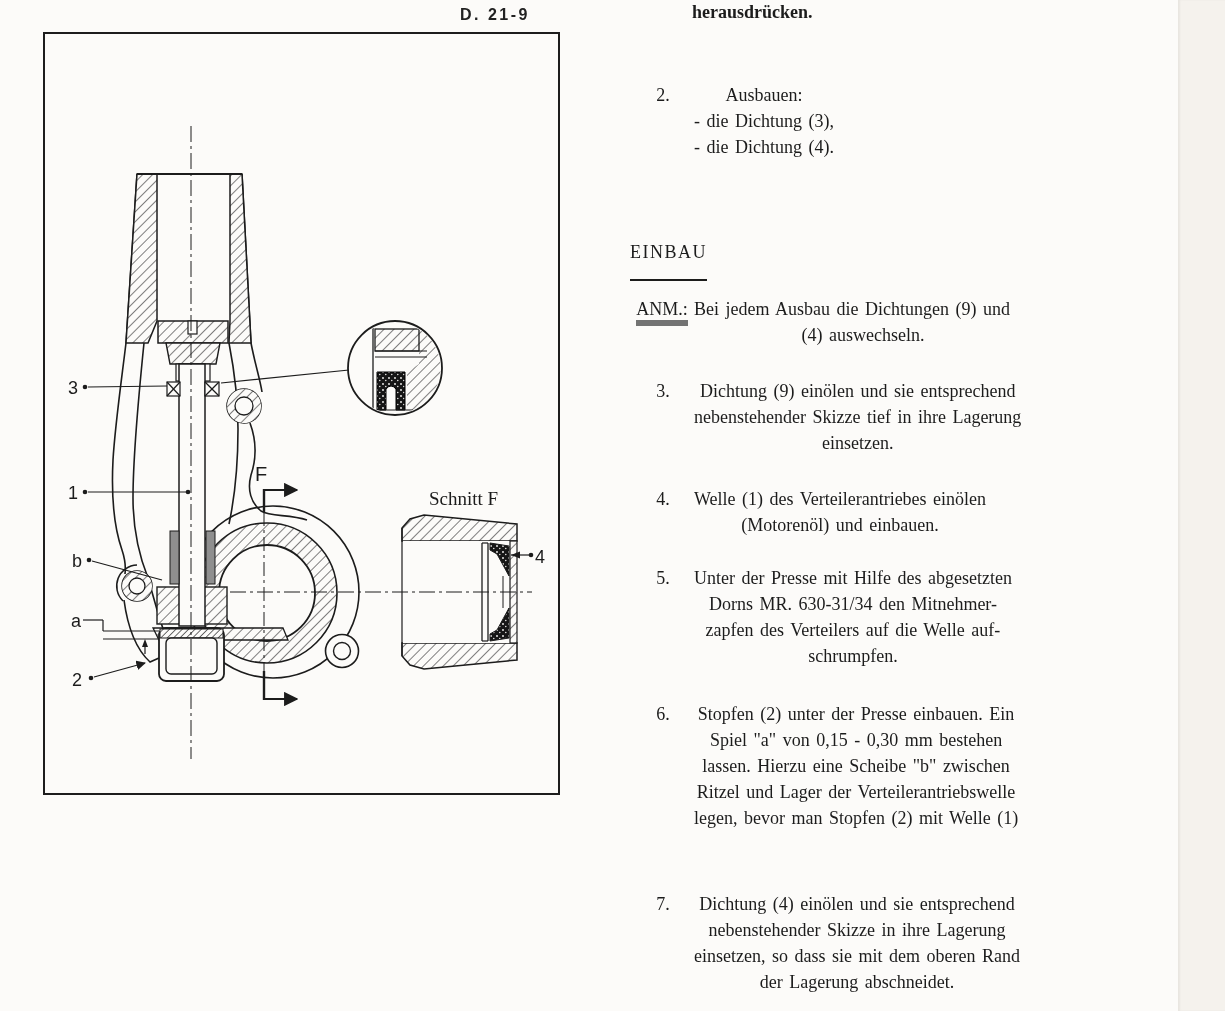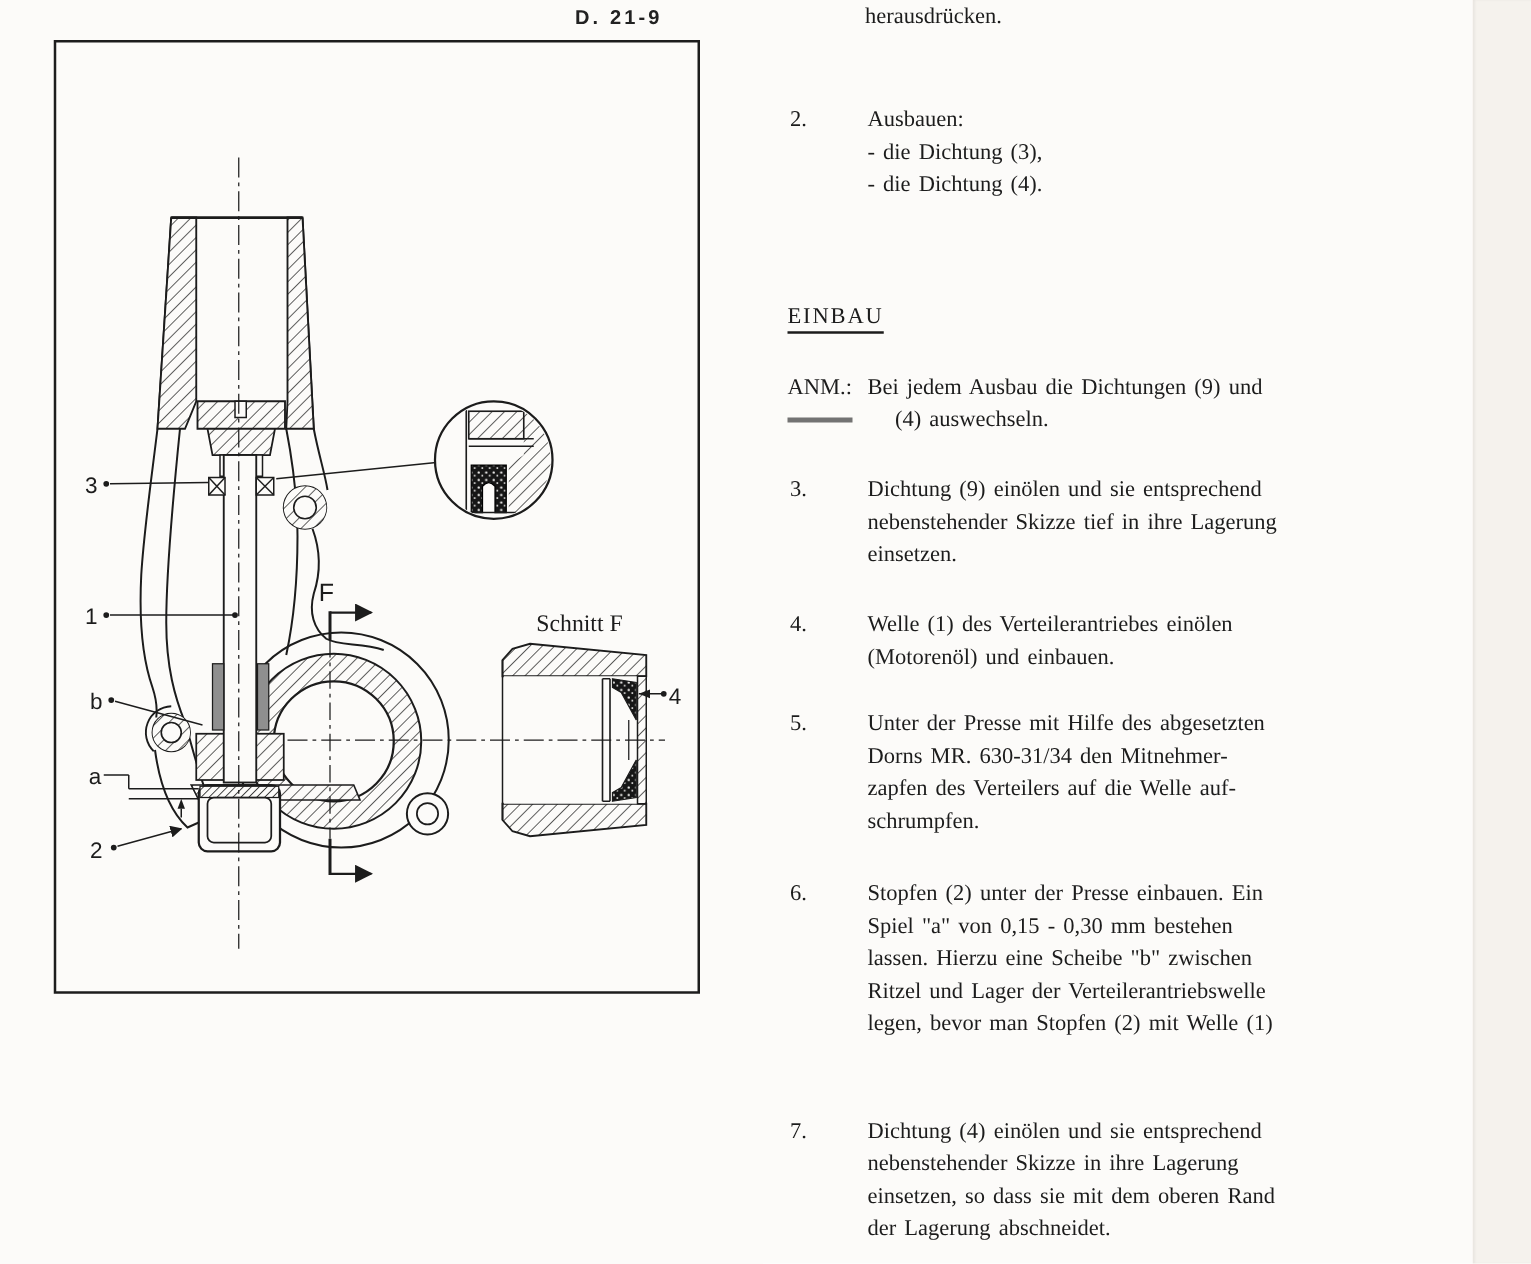--- a/index.html
+++ b/index.html
@@ -1,32 +1,32 @@
 <!DOCTYPE html>
 <html><head>
 <meta charset="utf-8">
 <style>
   html,body{margin:0;padding:0;}
   .page{position:relative;width:1225px;height:1011px;background:#fcfbf9;
-        font-family:"Liberation Serif",serif;color:#1c1c1c;overflow:hidden;}
+        font-family:"Liberation Serif",serif;color:#1c1c1c;overflow:hidden;text-align:center;}
   .right-band{position:absolute;left:1178px;top:0;width:47px;height:1011px;
         background:#f5f2ed;box-shadow:inset 2px 0 2px rgba(0,0,0,0.05);}
   .page-code{position:absolute;left:460px;top:6px;font-family:"Liberation Sans",sans-serif;
         font-size:16px;letter-spacing:2.5px;font-weight:bold;color:#222;}
-  .fragment{position:absolute;left:692px;top:2px;font-size:18px;font-weight:normal;}
+  .fragment{position:absolute;left:692px;top:2px;font-size:18px;font-weight:bold;}
   .frame{position:absolute;left:43px;top:32px;width:517px;height:763px;
         border:2.5px solid #1d1d1d;box-sizing:border-box;background:#fcfbf9;}
   .frame svg{display:block;}
   .step{position:absolute;display:flex;font-size:18px;line-height:26px;word-spacing:2px;}
   .step .num{width:62px;flex:none;}
   .heading{position:absolute;left:630px;font-size:18px;letter-spacing:1.5px;
-        border-bottom:2px solid #1c1c1c;padding-bottom:2px;}
+        border-bottom:2px solid #1c1c1c;padding-bottom:16px;}
   .anm{position:absolute;display:flex;font-size:18px;line-height:26px;word-spacing:2px;}
   .anm .label{width:64px;flex:none;}
-  .anm .label span{border-bottom:4px solid #737373;padding-bottom:15px;}
+  .anm .label span{border-bottom:6px solid #737373;padding-bottom:1px;}
   .indent{padding-left:22px;}
   text{fill:#1c1c1c;}
   .lblsans{font-family:"Liberation Sans",sans-serif;font-size:18px;}
   .lblserif{font-family:"Liberation Serif",serif;font-size:19px;}
 </style>
 </head>
 <body>
 
 <div class="page">
   <div class="right-band"></div>

